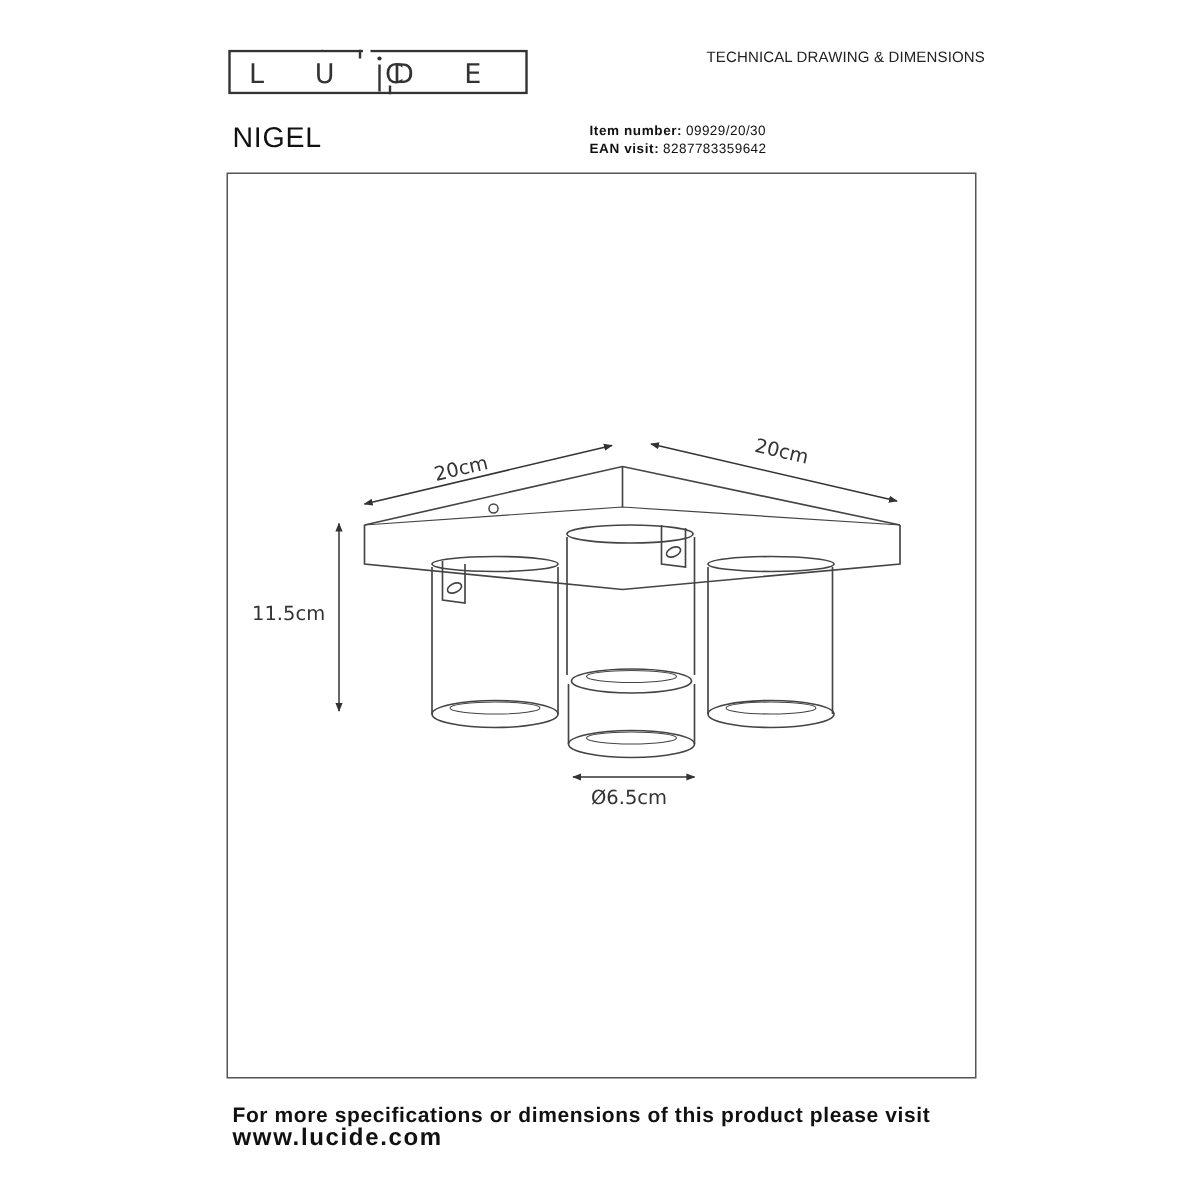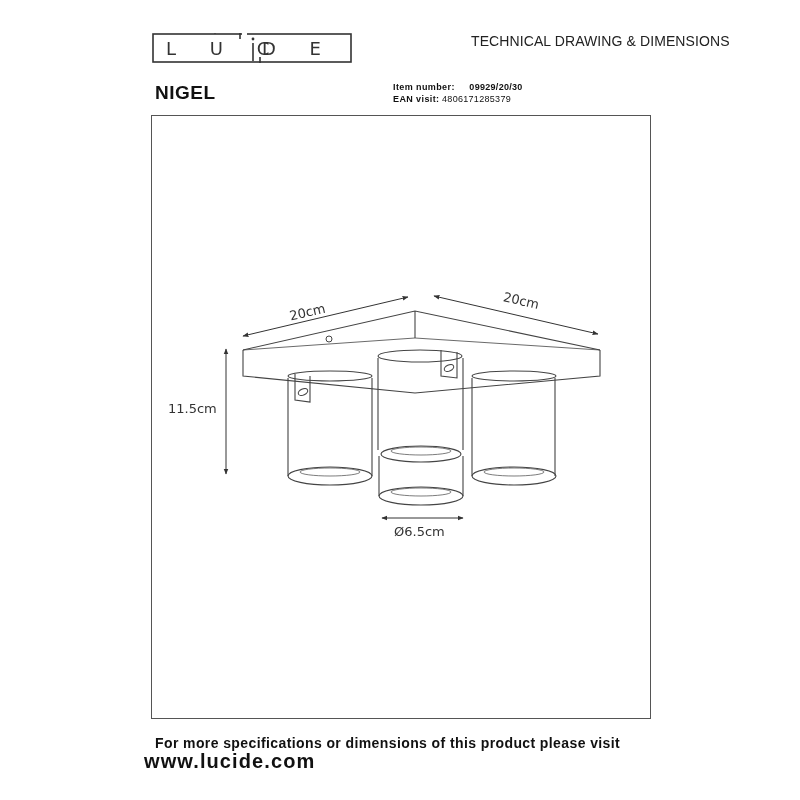--- a/index.html
+++ b/index.html
@@ -1,27 +1,27 @@
 <!DOCTYPE html>
 <html><head>
 <meta charset="utf-8">
 <style>
   html,body{margin:0;padding:0;background:#ffffff;}
   body{width:800px;height:800px;position:relative;overflow:hidden;font-family:"Liberation Sans",sans-serif;color:#111;}
   .logo{position:absolute;left:152px;top:33px;width:200px;height:30px;}
-  .doc-type{position:absolute;left:471px;top:33px;font-size:14px;letter-spacing:0.1px;color:#222;}
-  .product-name{position:absolute;left:155px;top:82px;font-size:19px;font-weight:bold;letter-spacing:0.5px;color:#111;}
+  .doc-type{position:absolute;left:471px;top:33px;font-size:10px;letter-spacing:0.1px;color:#222;}
+  .product-name{position:absolute;left:155px;top:82px;font-size:19px;font-weight:normal;letter-spacing:0.5px;color:#111;}
   .meta{position:absolute;left:393px;top:81px;font-size:9px;line-height:12px;color:#111;}
   .meta .k{font-weight:bold;letter-spacing:0.4px;}
   .meta .v{letter-spacing:0.3px;}
-  .meta .v.b{font-weight:bold;margin-left:12px;}
+  .meta .v.b{font-weight:normal;}
   .frame{position:absolute;left:151px;top:115px;width:500px;height:604px;border:1.5px solid #555;box-sizing:border-box;}
   .drawing{position:absolute;left:0;top:0;width:800px;height:800px;}
   .footer-text{position:absolute;left:155px;top:735px;font-size:14px;font-weight:bold;letter-spacing:0.4px;color:#111;}
-  .footer-url{position:absolute;left:144px;top:750px;font-size:20px;font-weight:bold;letter-spacing:1.1px;color:#111;}
+  .footer-url{position:absolute;left:155px;top:750px;font-size:16px;font-weight:bold;letter-spacing:1.1px;color:#111;}
   .dim{font-family:"DejaVu Sans",sans-serif;font-size:13px;fill:#333;}
 </style>
 </head>
 <body>
 
 <svg class="logo" viewBox="0 0 200 30">
   <rect x="1" y="1" width="198" height="28" fill="none" stroke="#333" stroke-width="1.6"></rect>
   <line x1="63" y1="1" x2="63" y2="0" stroke="#333"></line>
 
   <line x1="88" y1="0" x2="88" y2="6" stroke="#333" stroke-width="1.6"></line>
@@ -36,21 +36,21 @@
 <div class="doc-type">TECHNICAL DRAWING &amp; DIMENSIONS</div>
 <div class="product-name">NIGEL</div>
 
 <div class="meta">
   <div>
     <span class="k">Item number:</span>
     <span class="v b">09929/20/30</span>
   </div>
   <div>
     <span class="k">EAN visit:</span>
-    <span class="v">4806171285379</span>
+    <span class="v">8287783359642</span>
   </div>
 </div>
 
 <div class="frame"></div>
 
 <svg class="drawing" viewBox="0 0 800 800">
   <defs>
     <marker id="ah" viewBox="0 0 10 10" refX="9" refY="5" markerWidth="6" markerHeight="6" orient="auto-start-reverse">
       <path d="M0,1 L10,5 L0,9 z" fill="#333"></path>
     </marker>

